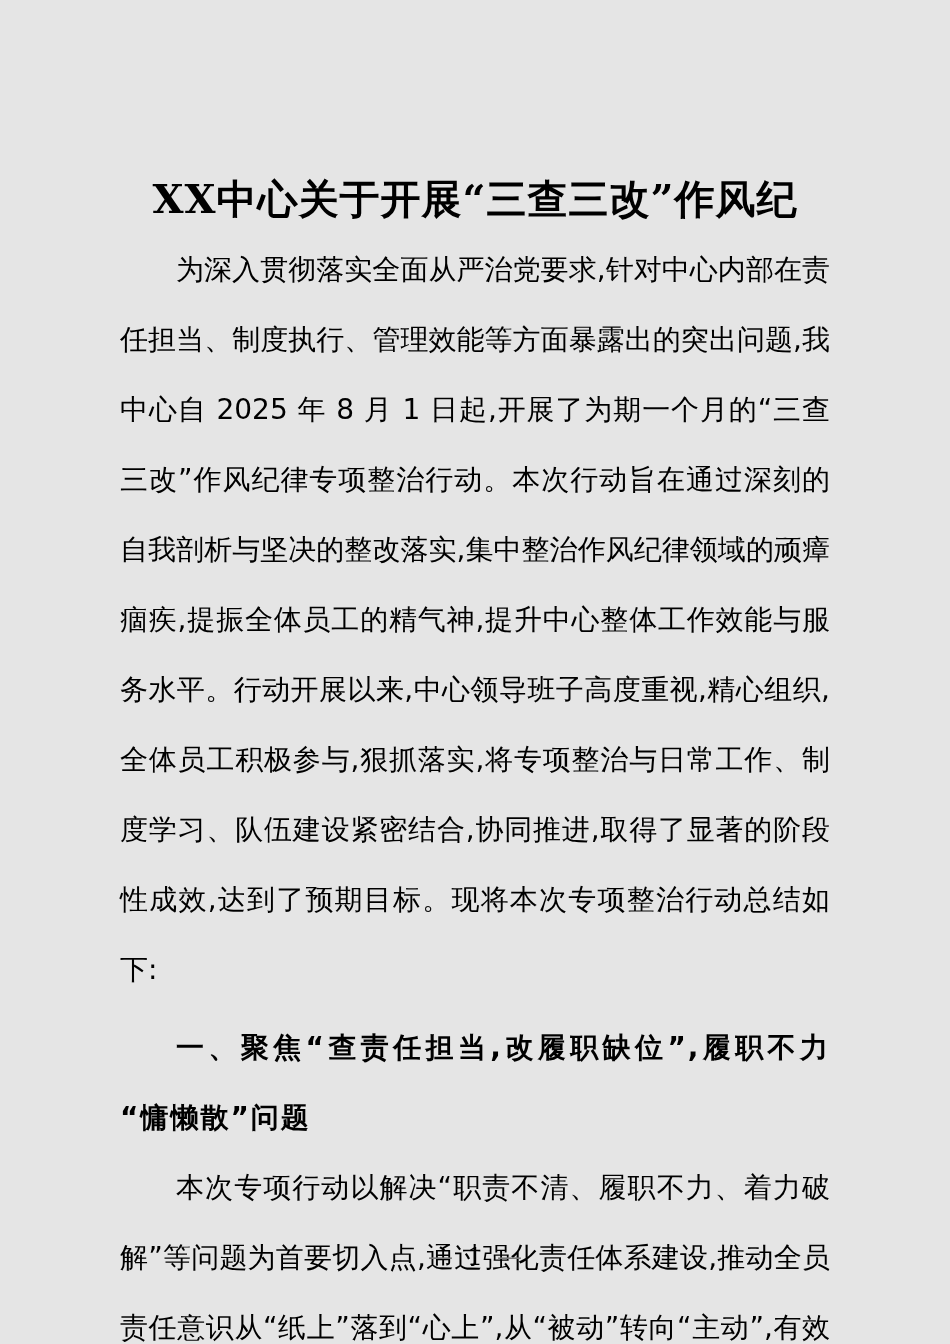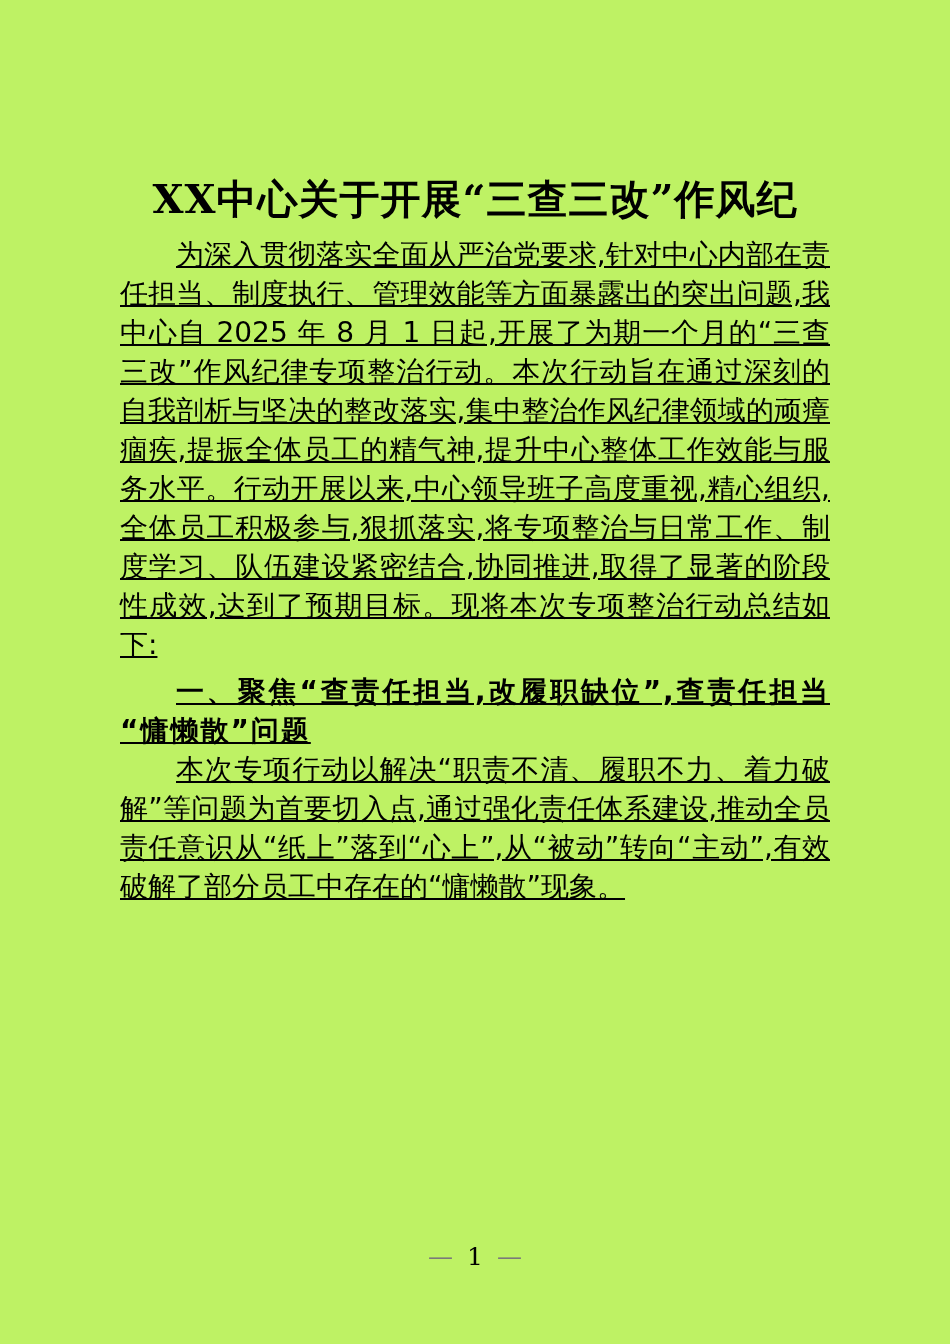--- a/index.html
+++ b/index.html
@@ -5,21 +5,21 @@
   html, body {
     margin: 0;
     padding: 0;
     background: #ffffff;
   }
   .page {
     position: relative;
     width: 950px;
     height: 1344px;
     margin: 0 auto;
-    background: #bef264;
+    background: #e5e5e5;
     color: #000000;
     overflow: hidden;
     font-family: "DejaVu Sans", "Liberation Sans", sans-serif;
   }
   .content {
     position: absolute;
     left: 120px;
     right: 120px;
     top: 170px;
   }
@@ -27,26 +27,25 @@
     text-align: center;
     font-family: "DejaVu Serif", "Liberation Serif", serif;
     font-weight: 700;
     font-size: 40px;
     line-height: 57px;
     margin: 0 0 8px 0;
     letter-spacing: 1px;
   }
   .para {
     font-size: 28px;
-    line-height: 39px;
+    line-height: 70px;
     text-align: justify;
     text-indent: 2em;
     margin: 0;
     word-break: break-all;
-    text-decoration: underline;
   }
   .section-heading {
     font-weight: 700;
     letter-spacing: 2px;
     margin-top: 8px;
   }
   .footer {
     position: absolute;
     left: 0;
     right: 0;
@@ -70,21 +69,21 @@
 
 <div class="page">
   <div class="content">
 
     <h1 class="doc-title">
       <span style="display:block;">XX中心关于开展“三查三改”作风纪</span>
     </h1>
 
     <p class="para">为深入贯彻落实全面从严治党要求,针对中心内部在责任担当、制度执行、管理效能等方面暴露出的突出问题,我中心自 2025 年 8 月 1 日起,开展了为期一个月的“三查三改”作风纪律专项整治行动。本次行动旨在通过深刻的自我剖析与坚决的整改落实,集中整治作风纪律领域的顽瘴痼疾,提振全体员工的精气神,提升中心整体工作效能与服务水平。行动开展以来,中心领导班子高度重视,精心组织,全体员工积极参与,狠抓落实,将专项整治与日常工作、制度学习、队伍建设紧密结合,协同推进,取得了显著的阶段性成效,达到了预期目标。现将本次专项整治行动总结如下:</p>
 
-    <p class="para section-heading">一、聚焦“查责任担当,改履职缺位”,查责任担当“慵懒散”问题</p>
+    <p class="para section-heading">一、聚焦“查责任担当,改履职缺位”,履职不力“慵懒散”问题</p>
 
     <p class="para">本次专项行动以解决“职责不清、履职不力、着力破解”等问题为首要切入点,通过强化责任体系建设,推动全员责任意识从“纸上”落到“心上”,从“被动”转向“主动”,有效破解了部分员工中存在的“慵懒散”现象。</p>
 
 
   </div>
 
   <div class="footer">
     <span class="dash">—</span><span class="num">1</span><span class="dash">—</span>
   </div>
 </div>

